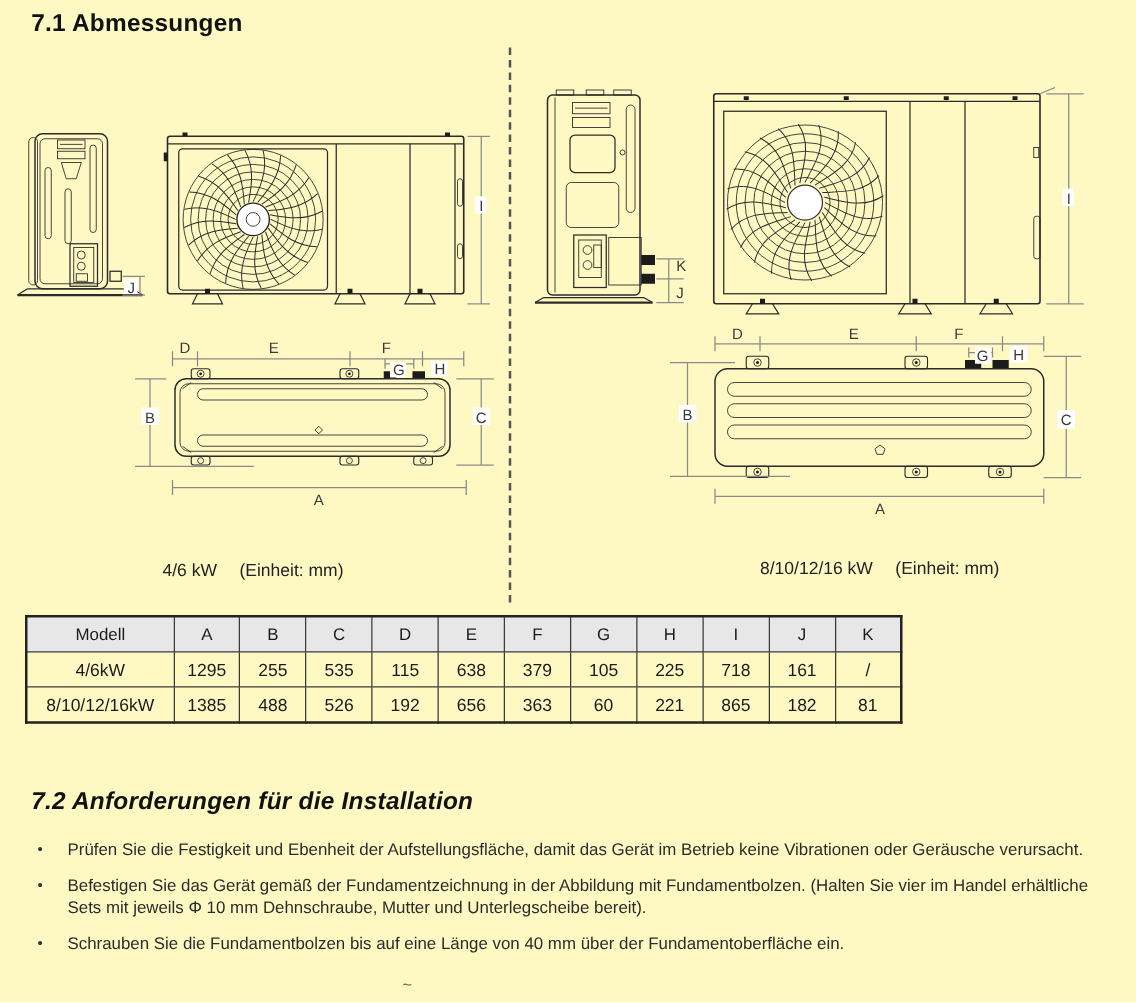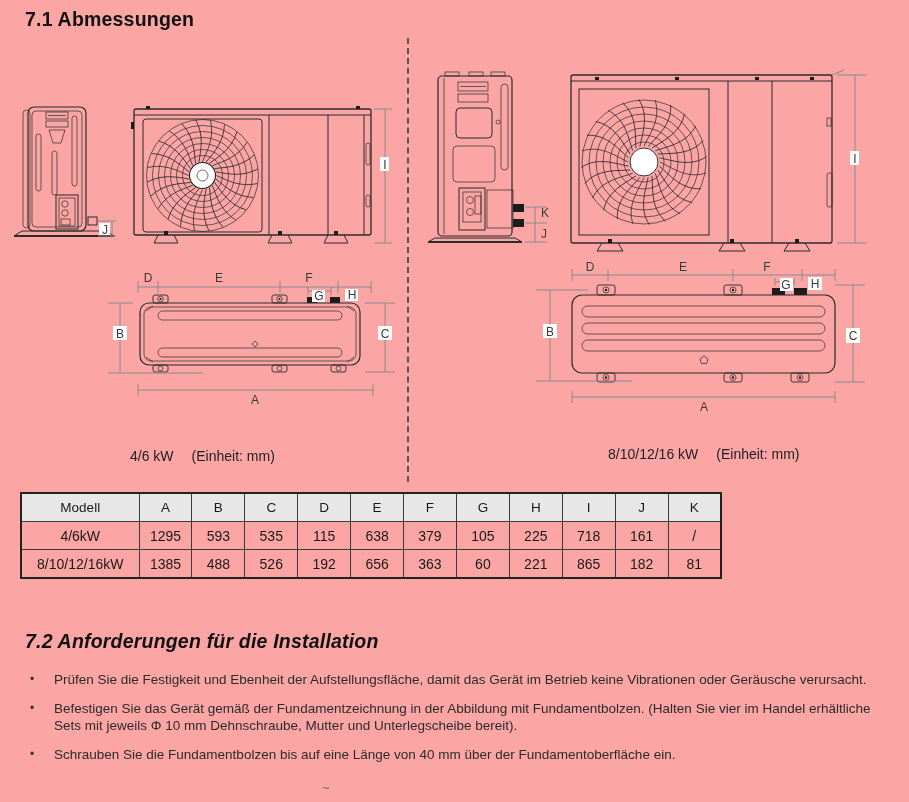--- a/index.html
+++ b/index.html
@@ -1,16 +1,16 @@
 <!DOCTYPE html>
 <html><head>
 <meta charset="utf-8">
 <style>
   html,body{margin:0;padding:0;background:#fff;}
-  .page{position:relative;width:909px;height:802px;background:#fca5a5;overflow:hidden;
+  .page{position:relative;width:909px;height:802px;background:#fef9c3;overflow:hidden;
         font-family:"Liberation Sans",sans-serif;color:#1a1a1a;}
   .h-sec{position:absolute;font-size:19.5px;font-weight:bold;color:#111;letter-spacing:.2px;}
   .divider{position:absolute;left:407px;top:38px;height:444px;width:0;border-left:2px dashed #555;}
   .drawing{position:absolute;}
   .caption{position:absolute;font-size:14px;color:#222;white-space:nowrap;}
   .caption .unit{margin-left:18px;}
   
   .dim-table{position:absolute;left:20px;top:492px;width:702px;border-collapse:collapse;
              table-layout:fixed;border:2px solid #222;}
   .dim-table th,.dim-table td{border:1px solid #3a3a3a;text-align:center;font-size:14px;
@@ -321,21 +321,21 @@
         <th>H</th>
         <th>I</th>
         <th>J</th>
         <th>K</th>
       </tr>
     </thead>
     <tbody>
       <tr>
         <td>4/6kW</td>
         <td>1295</td>
-        <td>593</td>
+        <td>255</td>
         <td>535</td>
         <td>115</td>
         <td>638</td>
         <td>379</td>
         <td>105</td>
         <td>225</td>
         <td>718</td>
         <td>161</td>
         <td>/</td>
       </tr>

